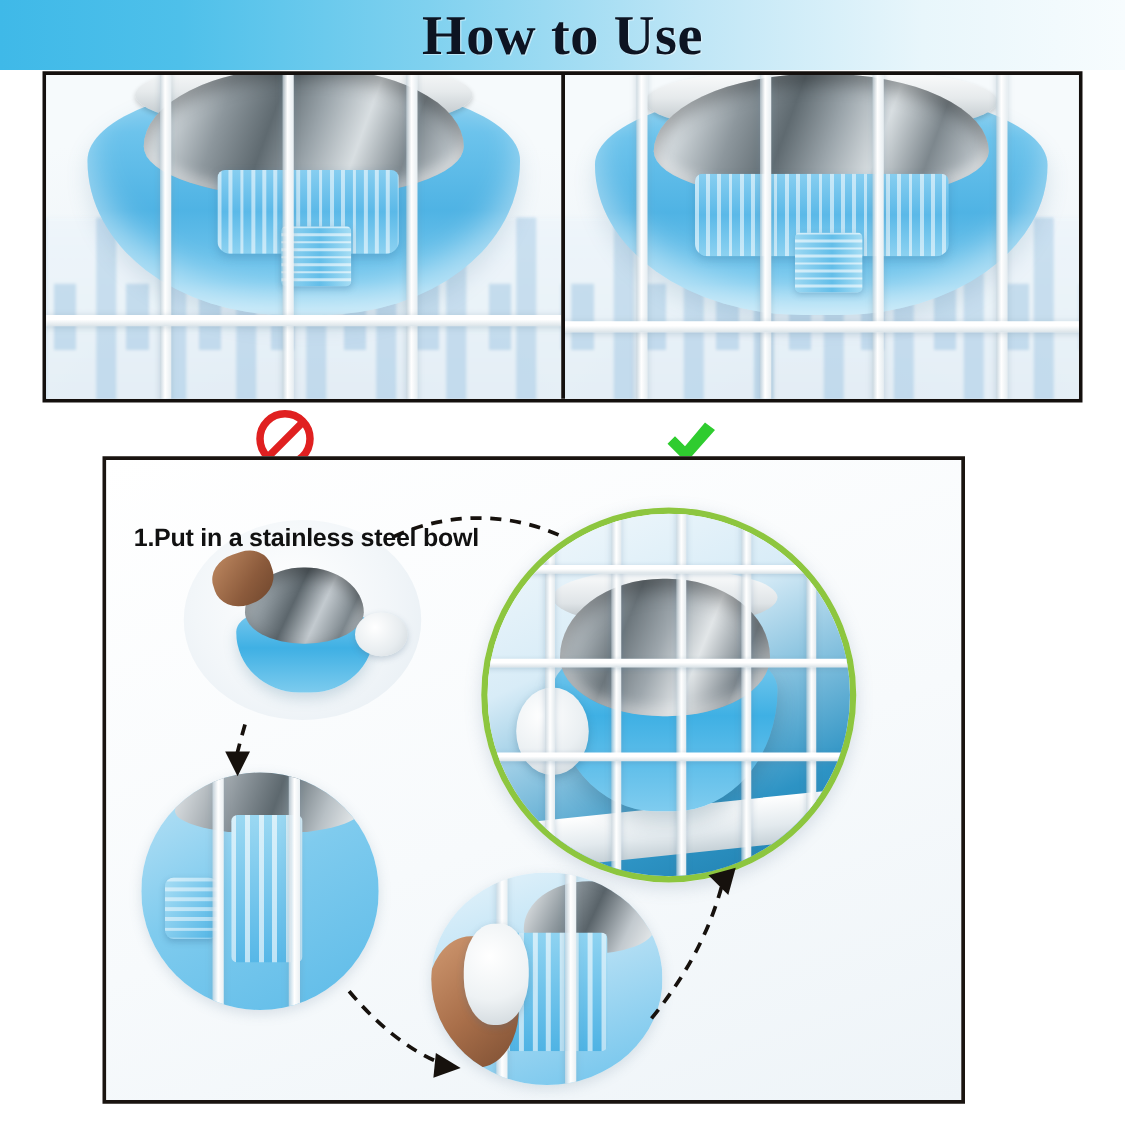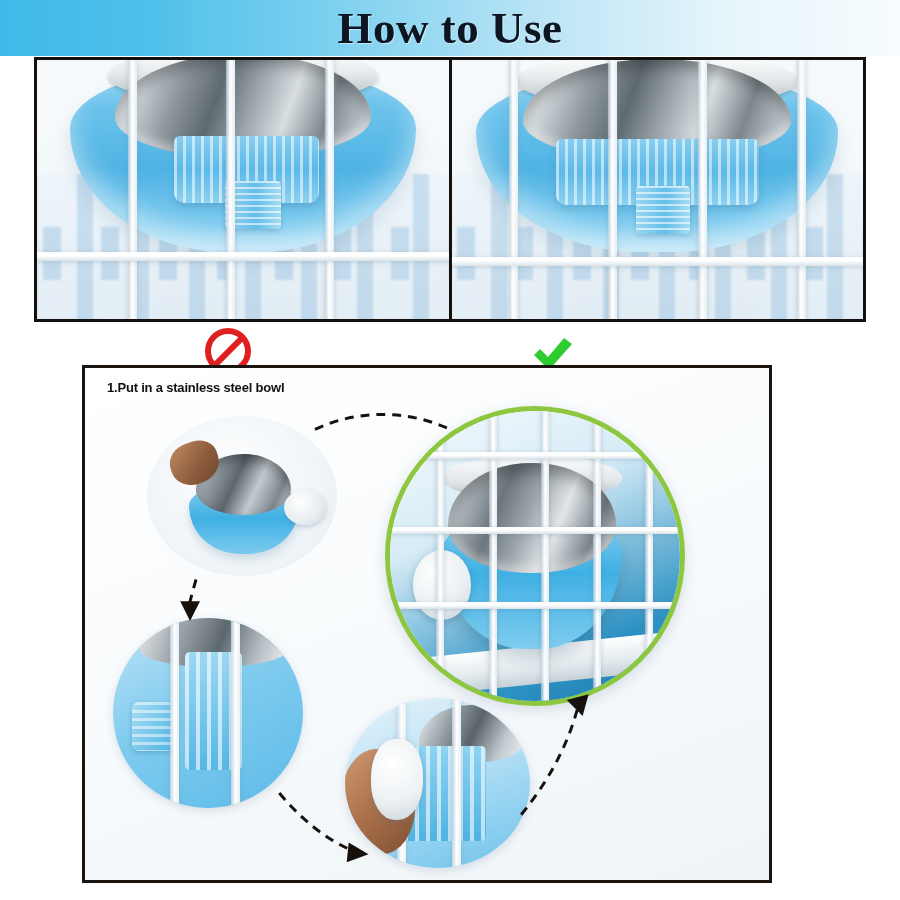--- a/index.html
+++ b/index.html
@@ -130,23 +130,24 @@
   
   .steps-panel{
     position:absolute;left:82px;top:365px;width:690px;height:518px;
     border:3px solid #1a1410;box-sizing:border-box;background:#fbfcfd;
     overflow:hidden;
   }
   .panel-bg{position:absolute;inset:0;background:linear-gradient(160deg,#ffffff 0%,#f7fafc 55%,#eef4f8 100%);}
 
   .step-label{
     position:absolute;
-    font-weight:bold;font-size:13px;color:#111;
+    font-weight:bold;font-size:20px;color:#111;
     white-space:nowrap;letter-spacing:-.2px;
     font-family:"Liberation Sans", sans-serif;
+    margin-top:40px;
   }
   .lbl-1{left:22px;top:12px;}
   .lbl-4{left:382px;top:12px;}
   .lbl-2{left:18px;top:469px;}
   .lbl-3{left:390px;top:489px;}
 
   
   .inset{position:absolute;border-radius:50%;overflow:hidden;}
   .inset-1{left:62px;top:48px;width:190px;height:160px;border-radius:50%;
     background:radial-gradient(circle at 45% 40%,#ffffff 0%,#f2f6f9 55%,#e4ecf2 100%);}

